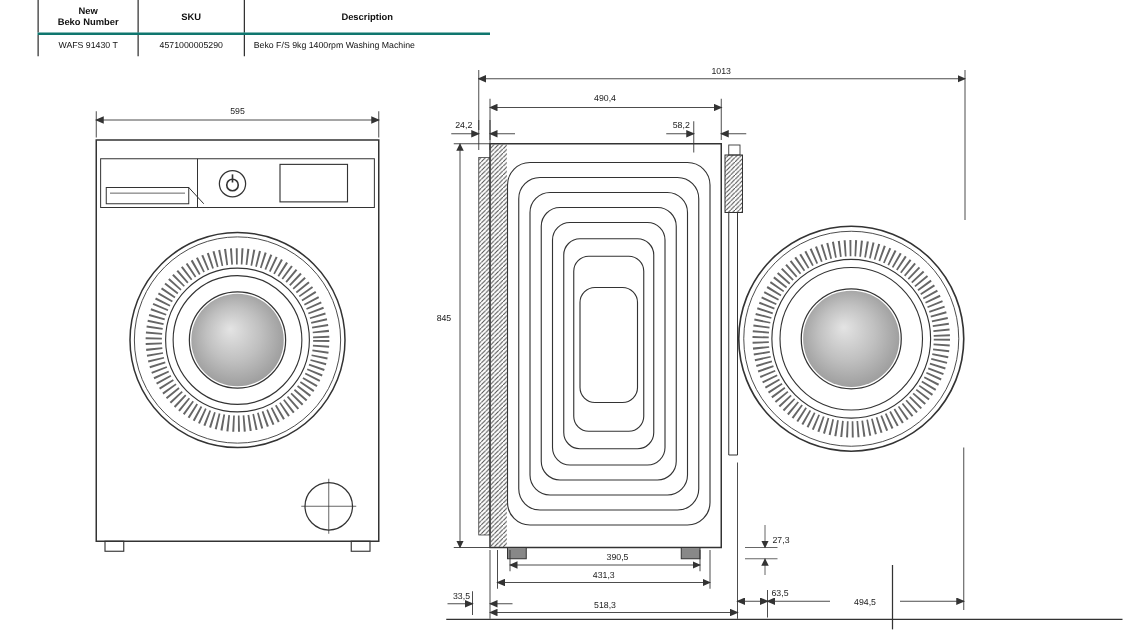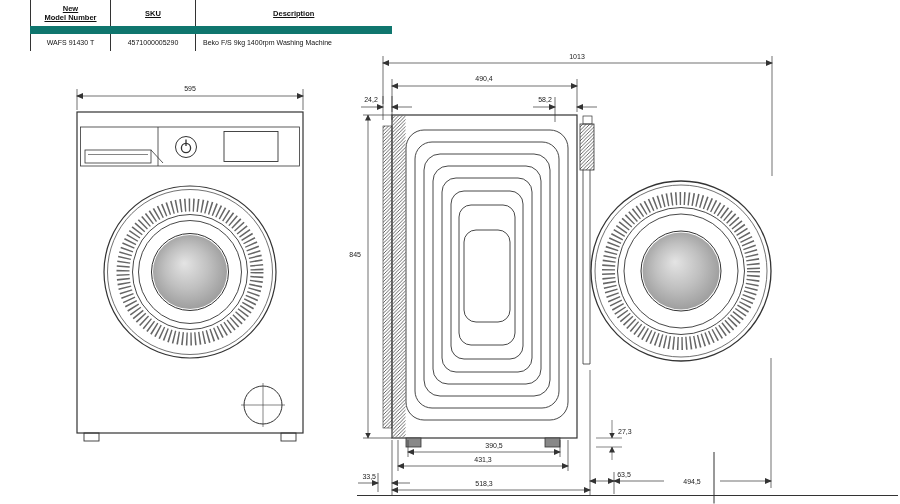--- a/index.html
+++ b/index.html
@@ -1,40 +1,40 @@
 <!DOCTYPE html>
 <html><head>
 <meta charset="utf-8">
 <style>
   html,body{margin:0;padding:0;background:#fff;width:900px;height:504px;overflow:hidden;}
   body{font-family:"Liberation Sans",sans-serif;color:#111;position:relative;}
   .spec{position:absolute;left:30px;top:0;border-collapse:collapse;table-layout:fixed;}
   .spec th,.spec td{border-left:1px solid #333;padding:1px 4px;text-align:center;vertical-align:middle;}
   .spec tr.hdr th{font-weight:bold;font-size:7.5px;line-height:1.2;height:24px;}
-  .spec tr.hdr{border-bottom:8px solid #0f766e;text-decoration:underline;}
+  .spec tr.hdr{border-bottom:2px solid #0f766e;}
   .spec tr.val td{font-size:7px;height:15px;}
   .spec td.desc{text-align:left;padding-left:7px;}
   .c1{width:80px;} .c2{width:85px;} .c3{width:196px;}
   svg.drawing{position:absolute;left:0;top:0;}
   .dim{font-family:"Liberation Sans",sans-serif;font-size:7px;fill:#222;stroke:none;}
 </style>
 </head>
 <body>
 
 <table class="spec">
   <colgroup>
       <col class="c1">
       <col class="c2">
       <col class="c3">
     </colgroup>
   <tbody>
       <tr class="hdr">
     <th>
       <span>New</span><br>
-      <span>Model Number</span>
+      <span>Beko Number</span>
     </th>
     <th>SKU</th>
     <th>Description</th>
   </tr>
   <tr class="val">
     <td>WAFS 91430 T</td>
     <td>4571000005290</td>
     <td class="desc">Beko F/S 9kg 1400rpm Washing Machine</td>
   </tr>
 </tbody>

